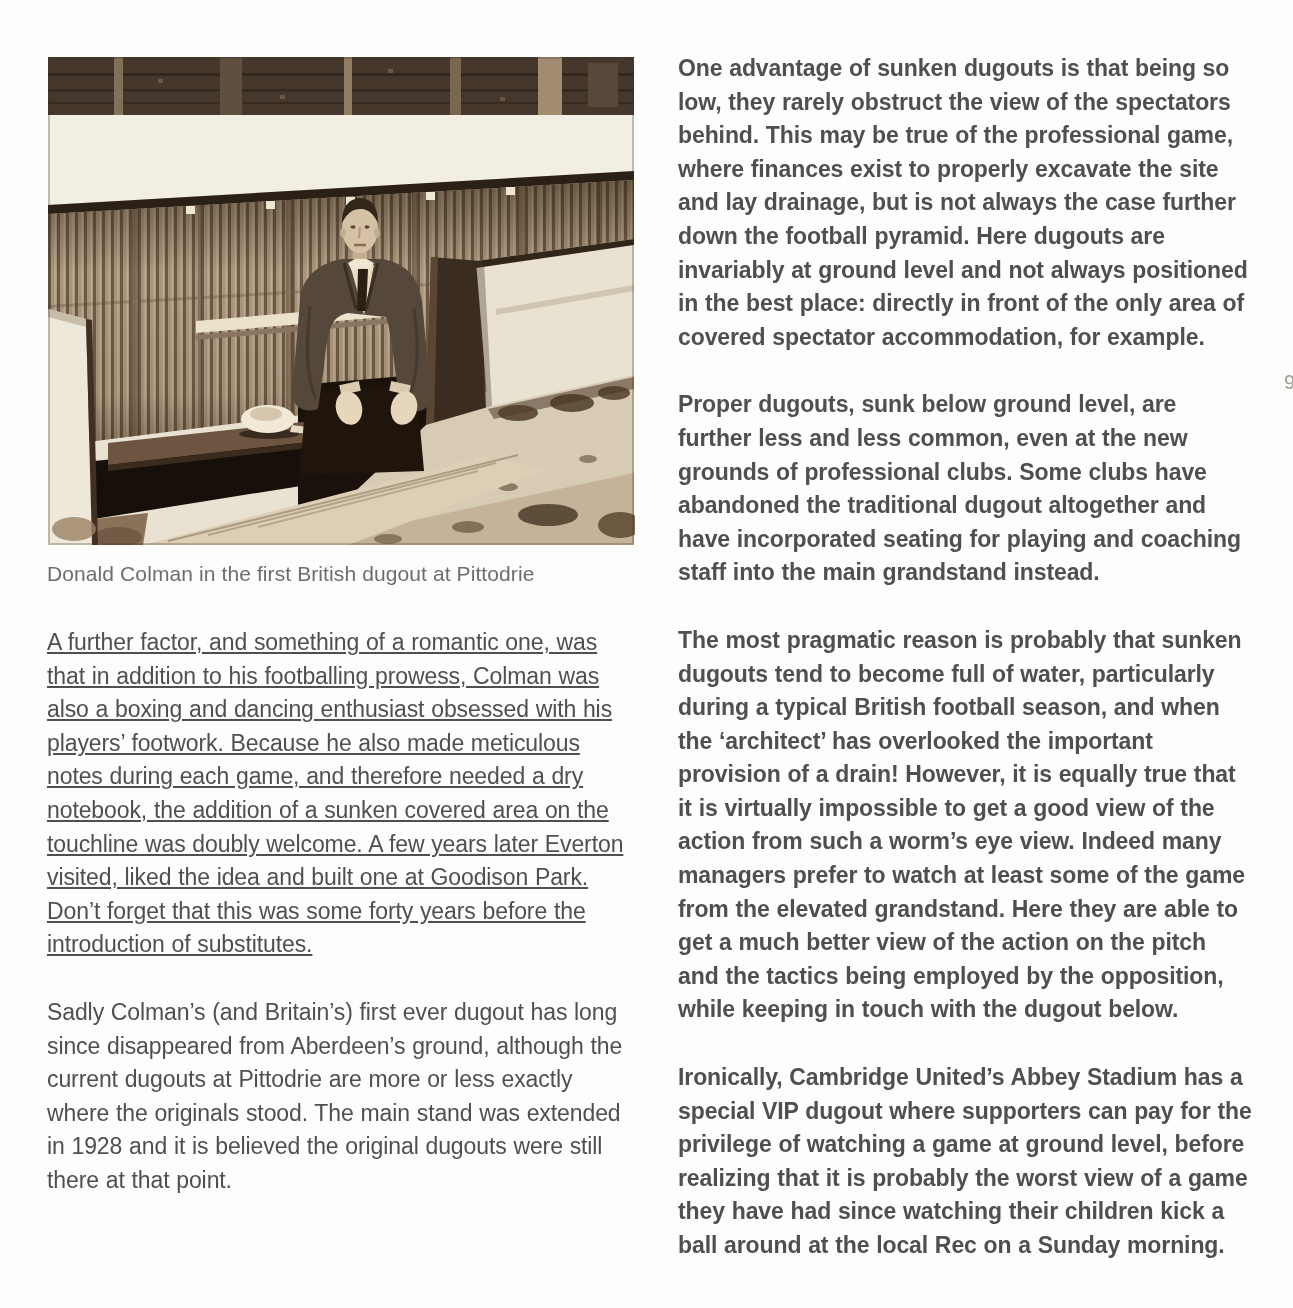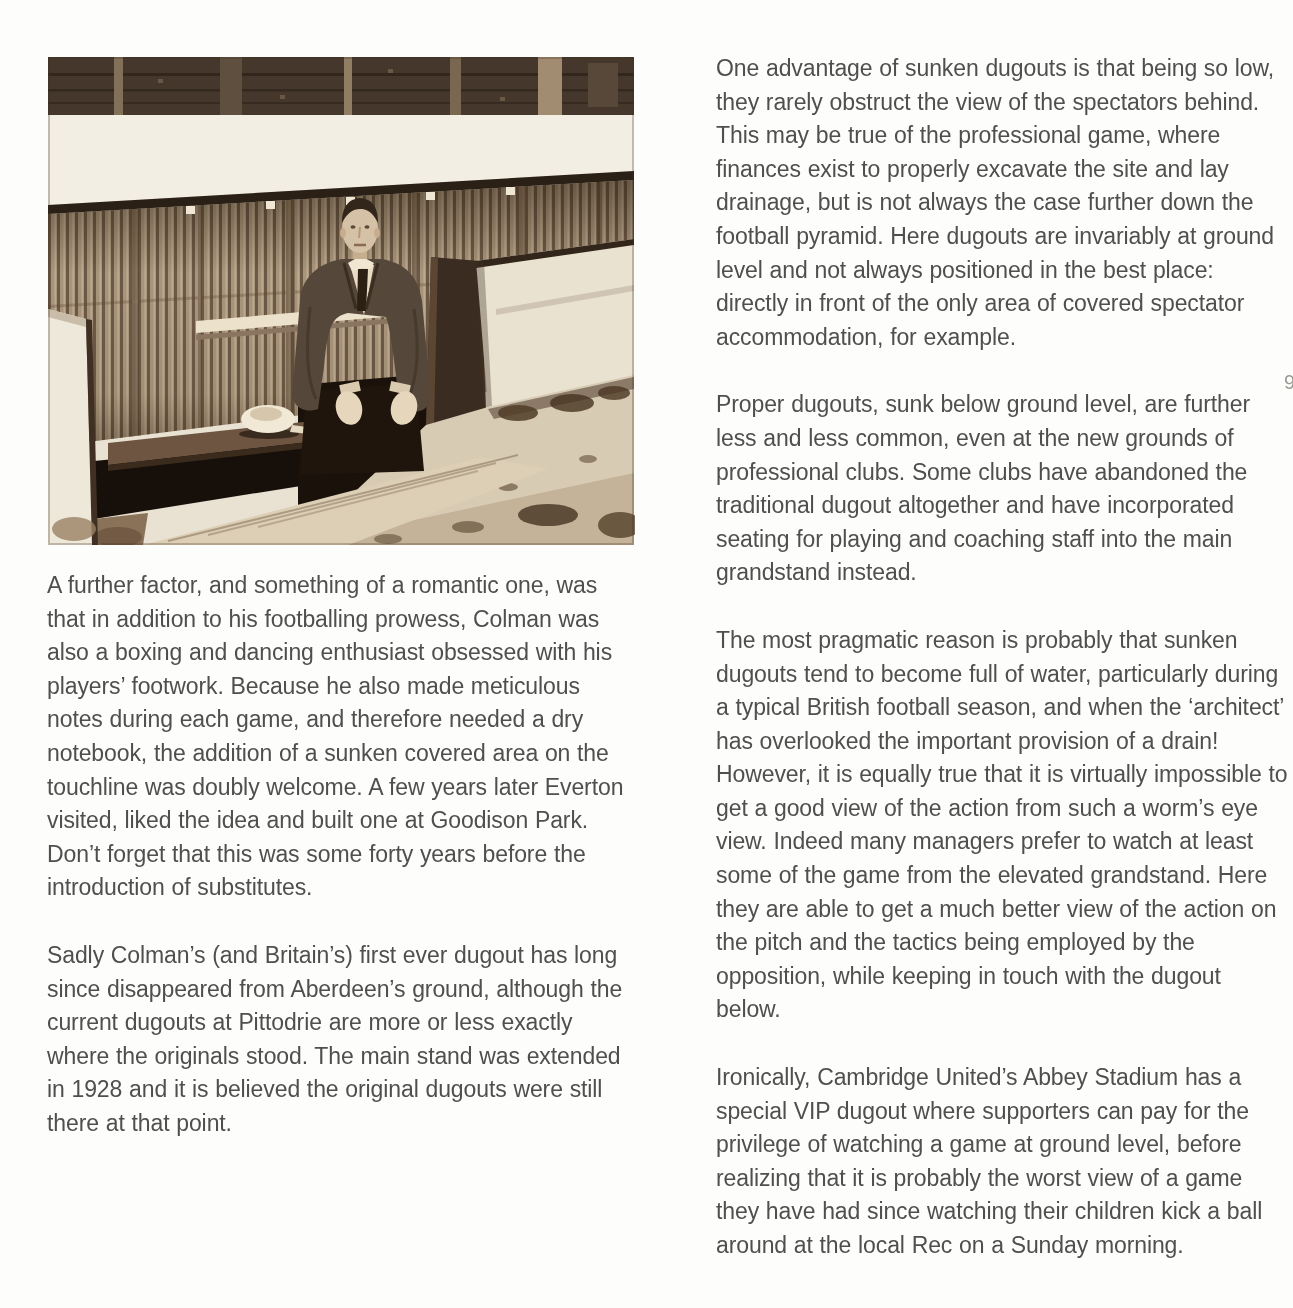--- a/index.html
+++ b/index.html
@@ -15,23 +15,24 @@
     font-family: "Liberation Sans", "DejaVu Sans", sans-serif;
   }
   .col-left {
     position: absolute;
     left: 47px;
     top: 57px;
     width: 588px;
   }
   .col-right {
     position: absolute;
-    left: 716px;
+    left: 678px;
     top: 52px;
     width: 574px;
+    font-weight: bold;
   }
   .photo-frame {
     width: 588px;
     height: 488px;
     display: block;
   }
   .caption {
     margin-top: 16px;
     font-size: 21px;
     line-height: 25px;
@@ -40,21 +41,22 @@
   }
   p.body-text {
     margin: 0 0 34px 0;
     font-size: 23px;
     line-height: 33.6px;
     color: #4f4f4f;
     letter-spacing: -0.1px;
     word-spacing: 0.5px;
   }
   .col-left p.body-text:first-of-type {
-    margin-top: 24px;
+    margin-top: 40px;
+    text-decoration: underline;
   }
   p.body-text:last-child {
     margin-bottom: 0;
   }
   .page-num-fragment {
     position: absolute;
     left: 1284px;
     top: 370px;
     width: 9px;
     height: 26px;
@@ -211,20 +213,21 @@
       <path d="M306,188 L318,188" stroke="#8a6b50" stroke-width="2.5" fill="none"></path>
       <rect x="292" y="326" width="20" height="10" fill="#d9cab0" transform="rotate(-12 302 331)"></rect>
       <rect x="342" y="326" width="20" height="10" fill="#d9cab0" transform="rotate(12 352 331)"></rect>
       <ellipse cx="301" cy="351" rx="13" ry="17" fill="#e6d7bc" transform="rotate(-14 301 351)"></ellipse>
       <ellipse cx="356" cy="351" rx="13" ry="17" fill="#e6d7bc" transform="rotate(14 356 351)"></ellipse>
     </g>
 
     <rect x="1" y="1" width="584" height="486" fill="none" stroke="rgba(70,52,35,0.28)" stroke-width="2"></rect>
   </svg>
 
+  <div class="caption">Donald Colman in the first British dugout at Pittodrie</div>
 
   <p class="body-text">A further factor, and something of a romantic one, was that in addition to his footballing prowess, Colman was also a boxing and dancing enthusiast obsessed with his players’ footwork. Because he also made meticulous notes during each game, and therefore needed a dry notebook, the addition of a sunken covered area on the touchline was doubly welcome. A few years later Everton visited, liked the idea and built one at Goodison Park. Don’t forget that this was some forty years before the introduction of substitutes.</p>
   <p class="body-text">Sadly Colman’s (and Britain’s) first ever dugout has long since disappeared from Aberdeen’s ground, although the current dugouts at Pittodrie are more or less exactly where the originals stood. The main stand was extended in 1928 and it is believed the original dugouts were still there at that point.</p>
 </div>
 
 <div class="col-right">
   <p class="body-text">One advantage of sunken dugouts is that being so low, they rarely obstruct the view of the spectators behind. This may be true of the professional game, where finances exist to properly excavate the site and lay drainage, but is not always the case further down the football pyramid. Here dugouts are invariably at ground level and not always positioned in the best place: directly in front of the only area of covered spectator accommodation, for example.</p>
   <p class="body-text">Proper dugouts, sunk below ground level, are further less and less common, even at the new grounds of professional clubs. Some clubs have abandoned the traditional dugout altogether and have incorporated seating for playing and coaching staff into the main grandstand instead.</p>
   <p class="body-text">The most pragmatic reason is probably that sunken dugouts tend to become full of water, particularly during a typical British football season, and when the ‘architect’ has overlooked the important provision of a drain! However, it is equally true that it is virtually impossible to get a good view of the action from such a worm’s eye view. Indeed many managers prefer to watch at least some of the game from the elevated grandstand. Here they are able to get a much better view of the action on the pitch and the tactics being employed by the opposition, while keeping in touch with the dugout below.</p>
   <p class="body-text">Ironically, Cambridge United’s Abbey Stadium has a special VIP dugout where supporters can pay for the privilege of watching a game at ground level, before realizing that it is probably the worst view of a game they have had since watching their children kick a ball around at the local Rec on a Sunday morning.</p>

